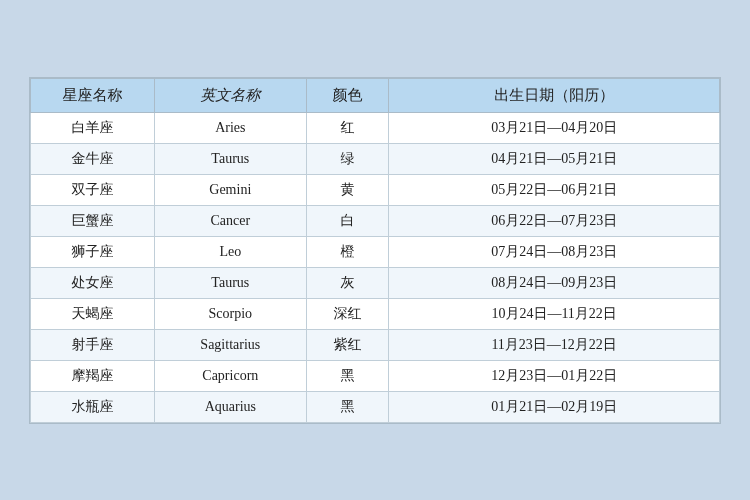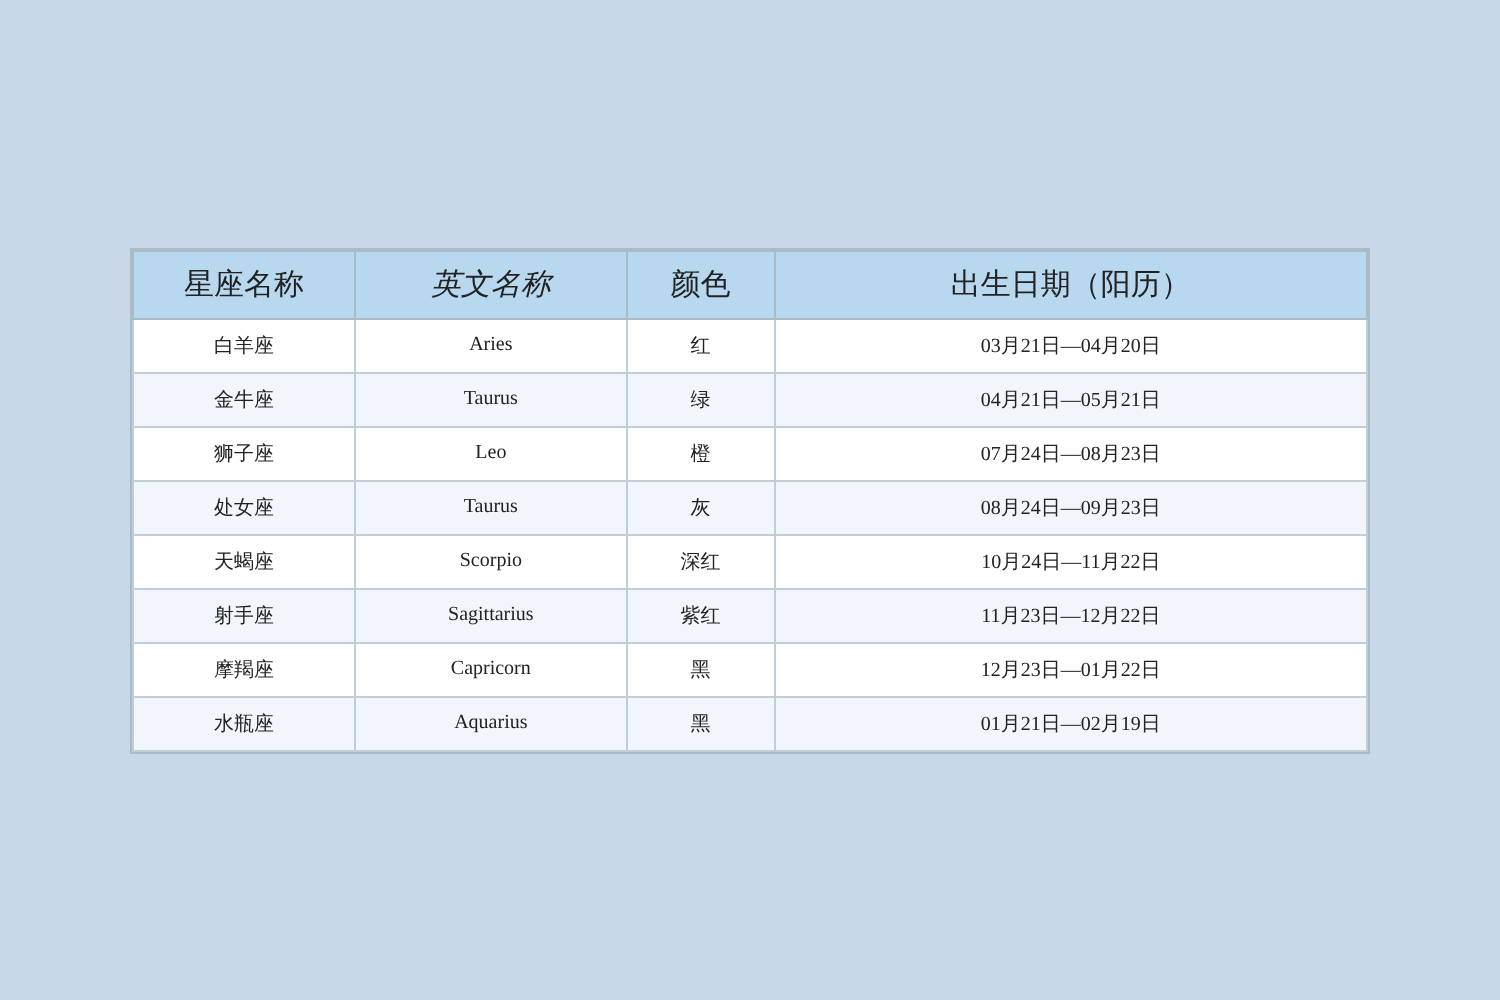--- a/index.html
+++ b/index.html
@@ -8,21 +8,21 @@
       height: 500px;
       background-color: #c8d8e8;
       display: flex;
       align-items: center;
       justify-content: center;
       font-family: 'SimSun', 'STSong', serif;
     }
     .table-wrapper {
       background: #84cc16;
       border: 1px solid #aabbc8;
-      width: 620px;
+      width: 692px;
     }
     table {
       width: 100%;
       border-collapse: collapse;
     }
     thead tr {
       background-color: #b8d8f0;
     }
     thead th {
       border: 1px solid #aabbc8;
@@ -35,21 +35,21 @@
     tbody tr {
       background-color: #ffffff;
     }
     tbody tr:nth-child(even) {
       background-color: #f0f6fb;
     }
     tbody td {
       border: 1px solid #c0ced8;
       padding: 6px 10px;
       text-align: center;
-      font-size: 10px;
+      font-size: 14px;
       color: #222;
     }
     .col-chinese { width: 18%; }
     .col-english { width: 22%; font-style: italic; }
     .col-color   { width: 12%; }
     .col-date    { width: 48%; }
   </style>
 </head>
 <body>
 
@@ -68,20 +68,32 @@
           <td>白羊座</td>
           <td>Aries</td>
           <td>红</td>
           <td>03月21日—04月20日</td>
         </tr>
         <tr>
           <td>金牛座</td>
           <td>Taurus</td>
           <td>绿</td>
           <td>04月21日—05月21日</td>
+        </tr>
+        <tr>
+          <td>双子座</td>
+          <td>Gemini</td>
+          <td>黄</td>
+          <td>05月22日—06月21日</td>
+        </tr>
+        <tr>
+          <td>巨蟹座</td>
+          <td>Cancer</td>
+          <td>白</td>
+          <td>06月22日—07月23日</td>
         </tr>
         <tr>
           <td>狮子座</td>
           <td>Leo</td>
           <td>橙</td>
           <td>07月24日—08月23日</td>
         </tr>
         <tr>
           <td>处女座</td>
           <td>Taurus</td>

